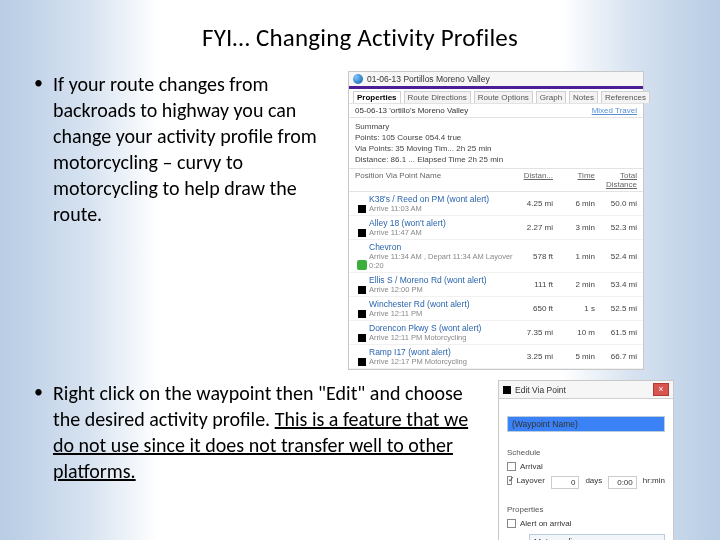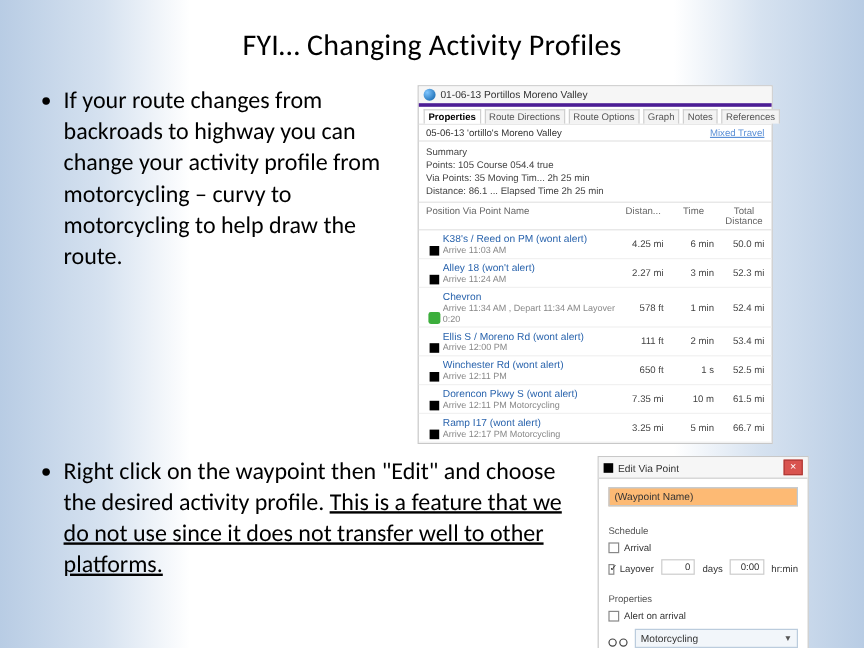--- a/index.html
+++ b/index.html
@@ -53,21 +53,21 @@
   .shot1 .subrow {
     display: flex; justify-content: space-between;
     padding: 2px 6px; border-top: 1px solid #e3e3e3; border-bottom: 1px solid #e3e3e3;
     font-size: 8px;
   }
   .shot1 .mixed { color: #5a8fd6; text-decoration: underline; }
   .shot1 .summary { padding: 3px 6px; font-size: 8px; color: #444; line-height: 11px; border-bottom: 1px solid #e3e3e3; }
   .shot1 .cols { display: flex; justify-content: space-between; padding: 2px 6px; border-bottom: 1px solid #e3e3e3; font-size: 8px; color: #666; }
   .shot1 .cols .c1 { flex: 1; }
   .shot1 .cols .cgrp { display: flex; gap: 8px; }
-  .shot1 .cols .cgrp span { width: 34px; text-align: center; }
+  .shot1 .cols .cgrp span { width: 34px; text-align: right; text-decoration: underline; }
   .shot1 .rowitem { display: flex; align-items: flex-end; padding: 2px 6px; border-bottom: 1px solid #f1f1f1; }
   .shot1 .rowitem .ico { width: 14px; display:flex; align-items:center; justify-content:center; }
   .shot1 .rowitem .nm { flex: 1; overflow: hidden; }
   .shot1 .rowitem .nm .n { color: #2a64ad; font-size: 8.5px; }
   .shot1 .rowitem .nm .t { color: #888; font-size: 7.5px; }
   .shot1 .rowitem .rgrp { display: flex; gap: 8px; font-size: 8px; color: #444; align-self: center; }
   .shot1 .rowitem .rgrp span { width: 34px; text-align: right; white-space: nowrap; }
   .shot1 .flagdot { width:8px; height:8px; background:#000; display:inline-block; }
   .shot1 .gas { width:10px; height:10px; background:#3cae3c; border-radius:2px; display:inline-block; }
   
@@ -78,22 +78,22 @@
     font-family: "Segoe UI", Tahoma, sans-serif;
     font-size: 8.5px;
     color: #333;
   }
   .shot2 .tbar { display:flex; align-items:center; justify-content: space-between; padding:2px 4px; background:#f6f6f6; border-bottom:1px solid #d0d0d0; }
   .shot2 .tbar .tl { display:flex; align-items:center; gap:4px; }
   .shot2 .tbar .flagdot { width:8px;height:8px;background:#000;display:inline-block; }
   .shot2 .tbar .xb { width:16px; text-align:center; color:#fff; background:#d9534f; border:1px solid #b03a36; font-size:9px; line-height:11px; }
   .shot2 .body { padding: 5px 8px 8px 8px; }
   .shot2 .lbl { font-size: 8px; color:#555; margin-top:16px; }
-  .shot2 .field { background:#fdba74; border:1px solid #bcd; padding:2px 4px; font-size:8.5px; margin-top:2px; }
-  .shot2 .chkrow { display:flex; align-items:flex-end; gap:4px; font-size:8px; margin-top:5px; }
+  .shot2 .field { background:#3b82f6; border:1px solid #bcd; padding:2px 4px; font-size:8.5px; margin-top:12px; }
+  .shot2 .chkrow { display:flex; align-items:flex-start; gap:4px; font-size:8px; margin-top:5px; }
   .shot2 .chk { width:9px; height:9px; border:1px solid #888; display:inline-block; position:relative; }
   .shot2 .chk.on::after { content:"✓"; font-size:8px; position:absolute; top:-2px; left:0; color:#333; }
   .shot2 .mini { width:50px; padding:1px 3px; border:1px solid #ccc; margin:0 2px; background:#fff; text-align:right; }
   .shot2 .selrow { display:flex; align-items:center; gap:6px; margin-top:6px; }
   .shot2 .sel { flex:1; background:#f2f6fa; border:1px solid #bcd; padding:2px 4px; display:flex; justify-content:space-between; align-items:center; }
   .shot2 .sel .arr { font-size:7px; color:#555; }
   .shot2 .moto { width:16px; height:14px; display:inline-block; position:relative; }
   .shot2 .moto::before { content:""; position:absolute; width:5px;height:5px;border-radius:50%;border:1.5px solid #444;bottom:0;left:0; }
   .shot2 .moto::after { content:""; position:absolute; width:5px;height:5px;border-radius:50%;border:1.5px solid #444;bottom:0;right:0; }
   .shot2 .btns { display:flex; justify-content:flex-end; gap:6px; margin-top:10px; }
@@ -158,21 +158,21 @@
             <span>6 min</span>
             <span>50.0 mi</span>
           </span>
         </div>
         <div class="rowitem">
           <span class="ico">
             <span class="flagdot"></span>
           </span>
           <span class="nm">
             <div class="n">Alley 18 (won't alert)</div>
-            <div class="t">Arrive  11:24 AM</div>
+            <div class="t">Arrive  11:47 AM</div>
           </span>
           <span class="rgrp">
             <span>2.27 mi</span>
             <span>3 min</span>
             <span>52.3 mi</span>
           </span>
         </div>
         <div class="rowitem">
           <span class="ico">
             <span class="gas"></span>

